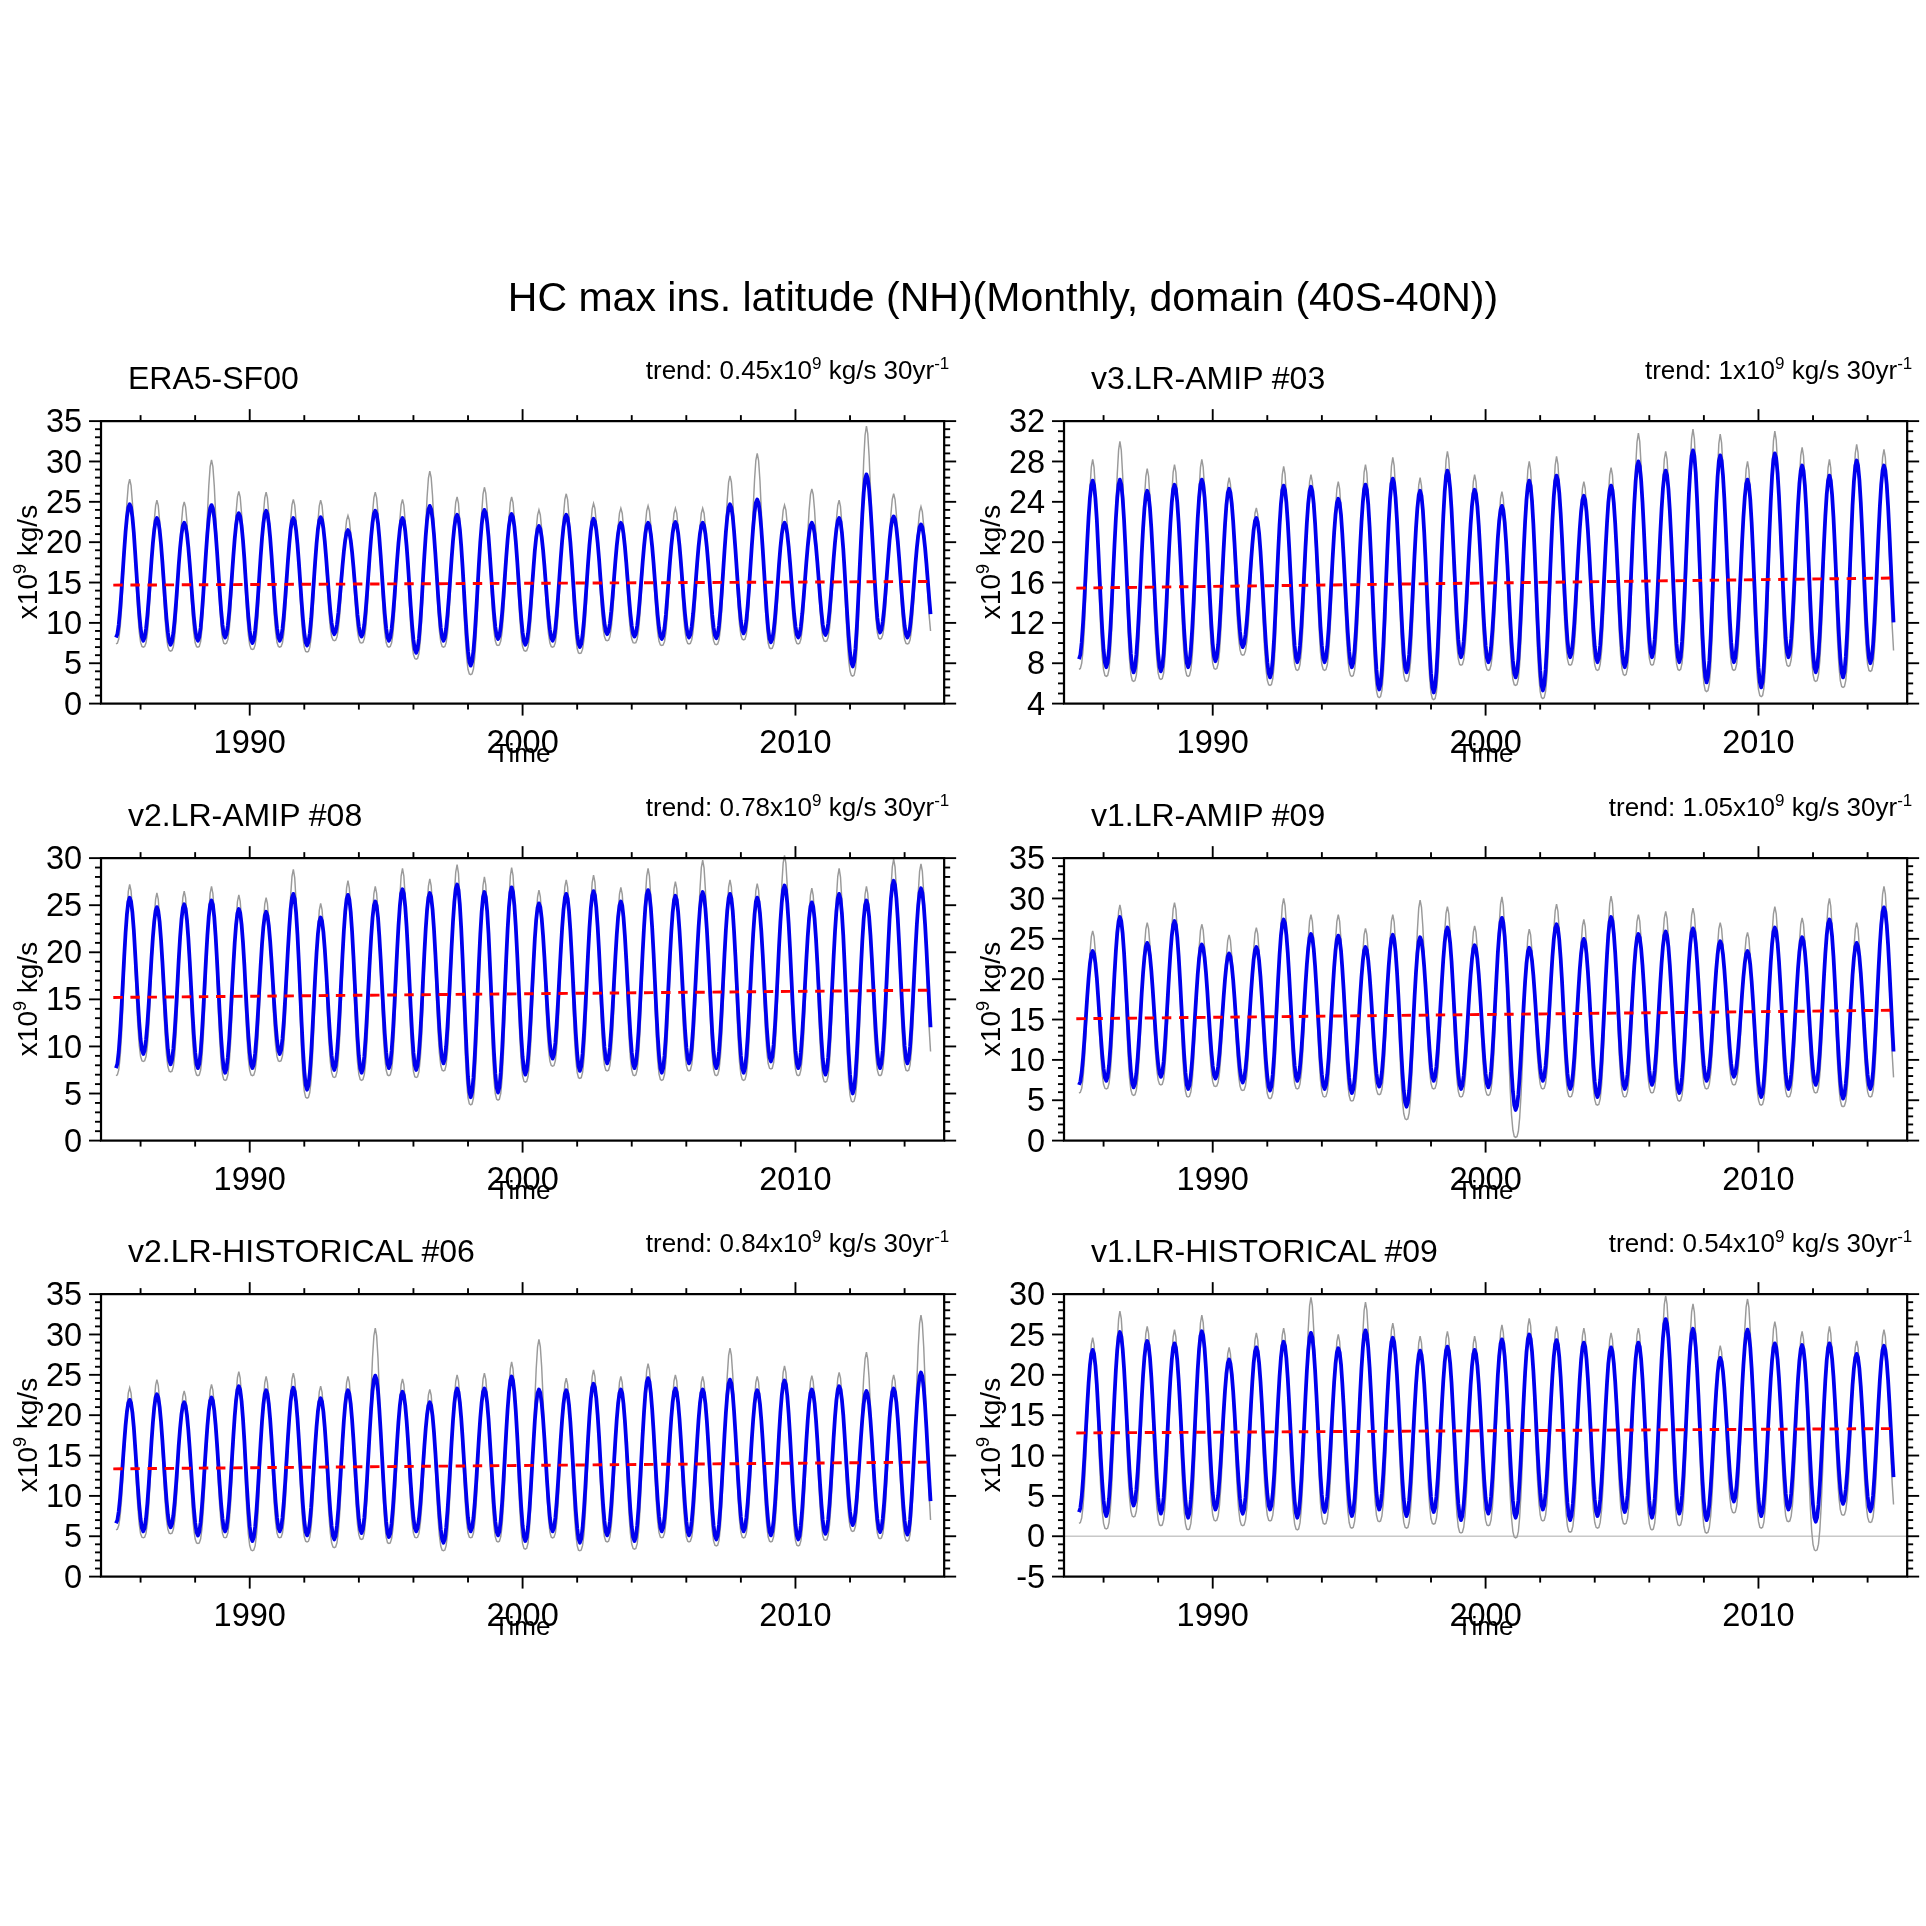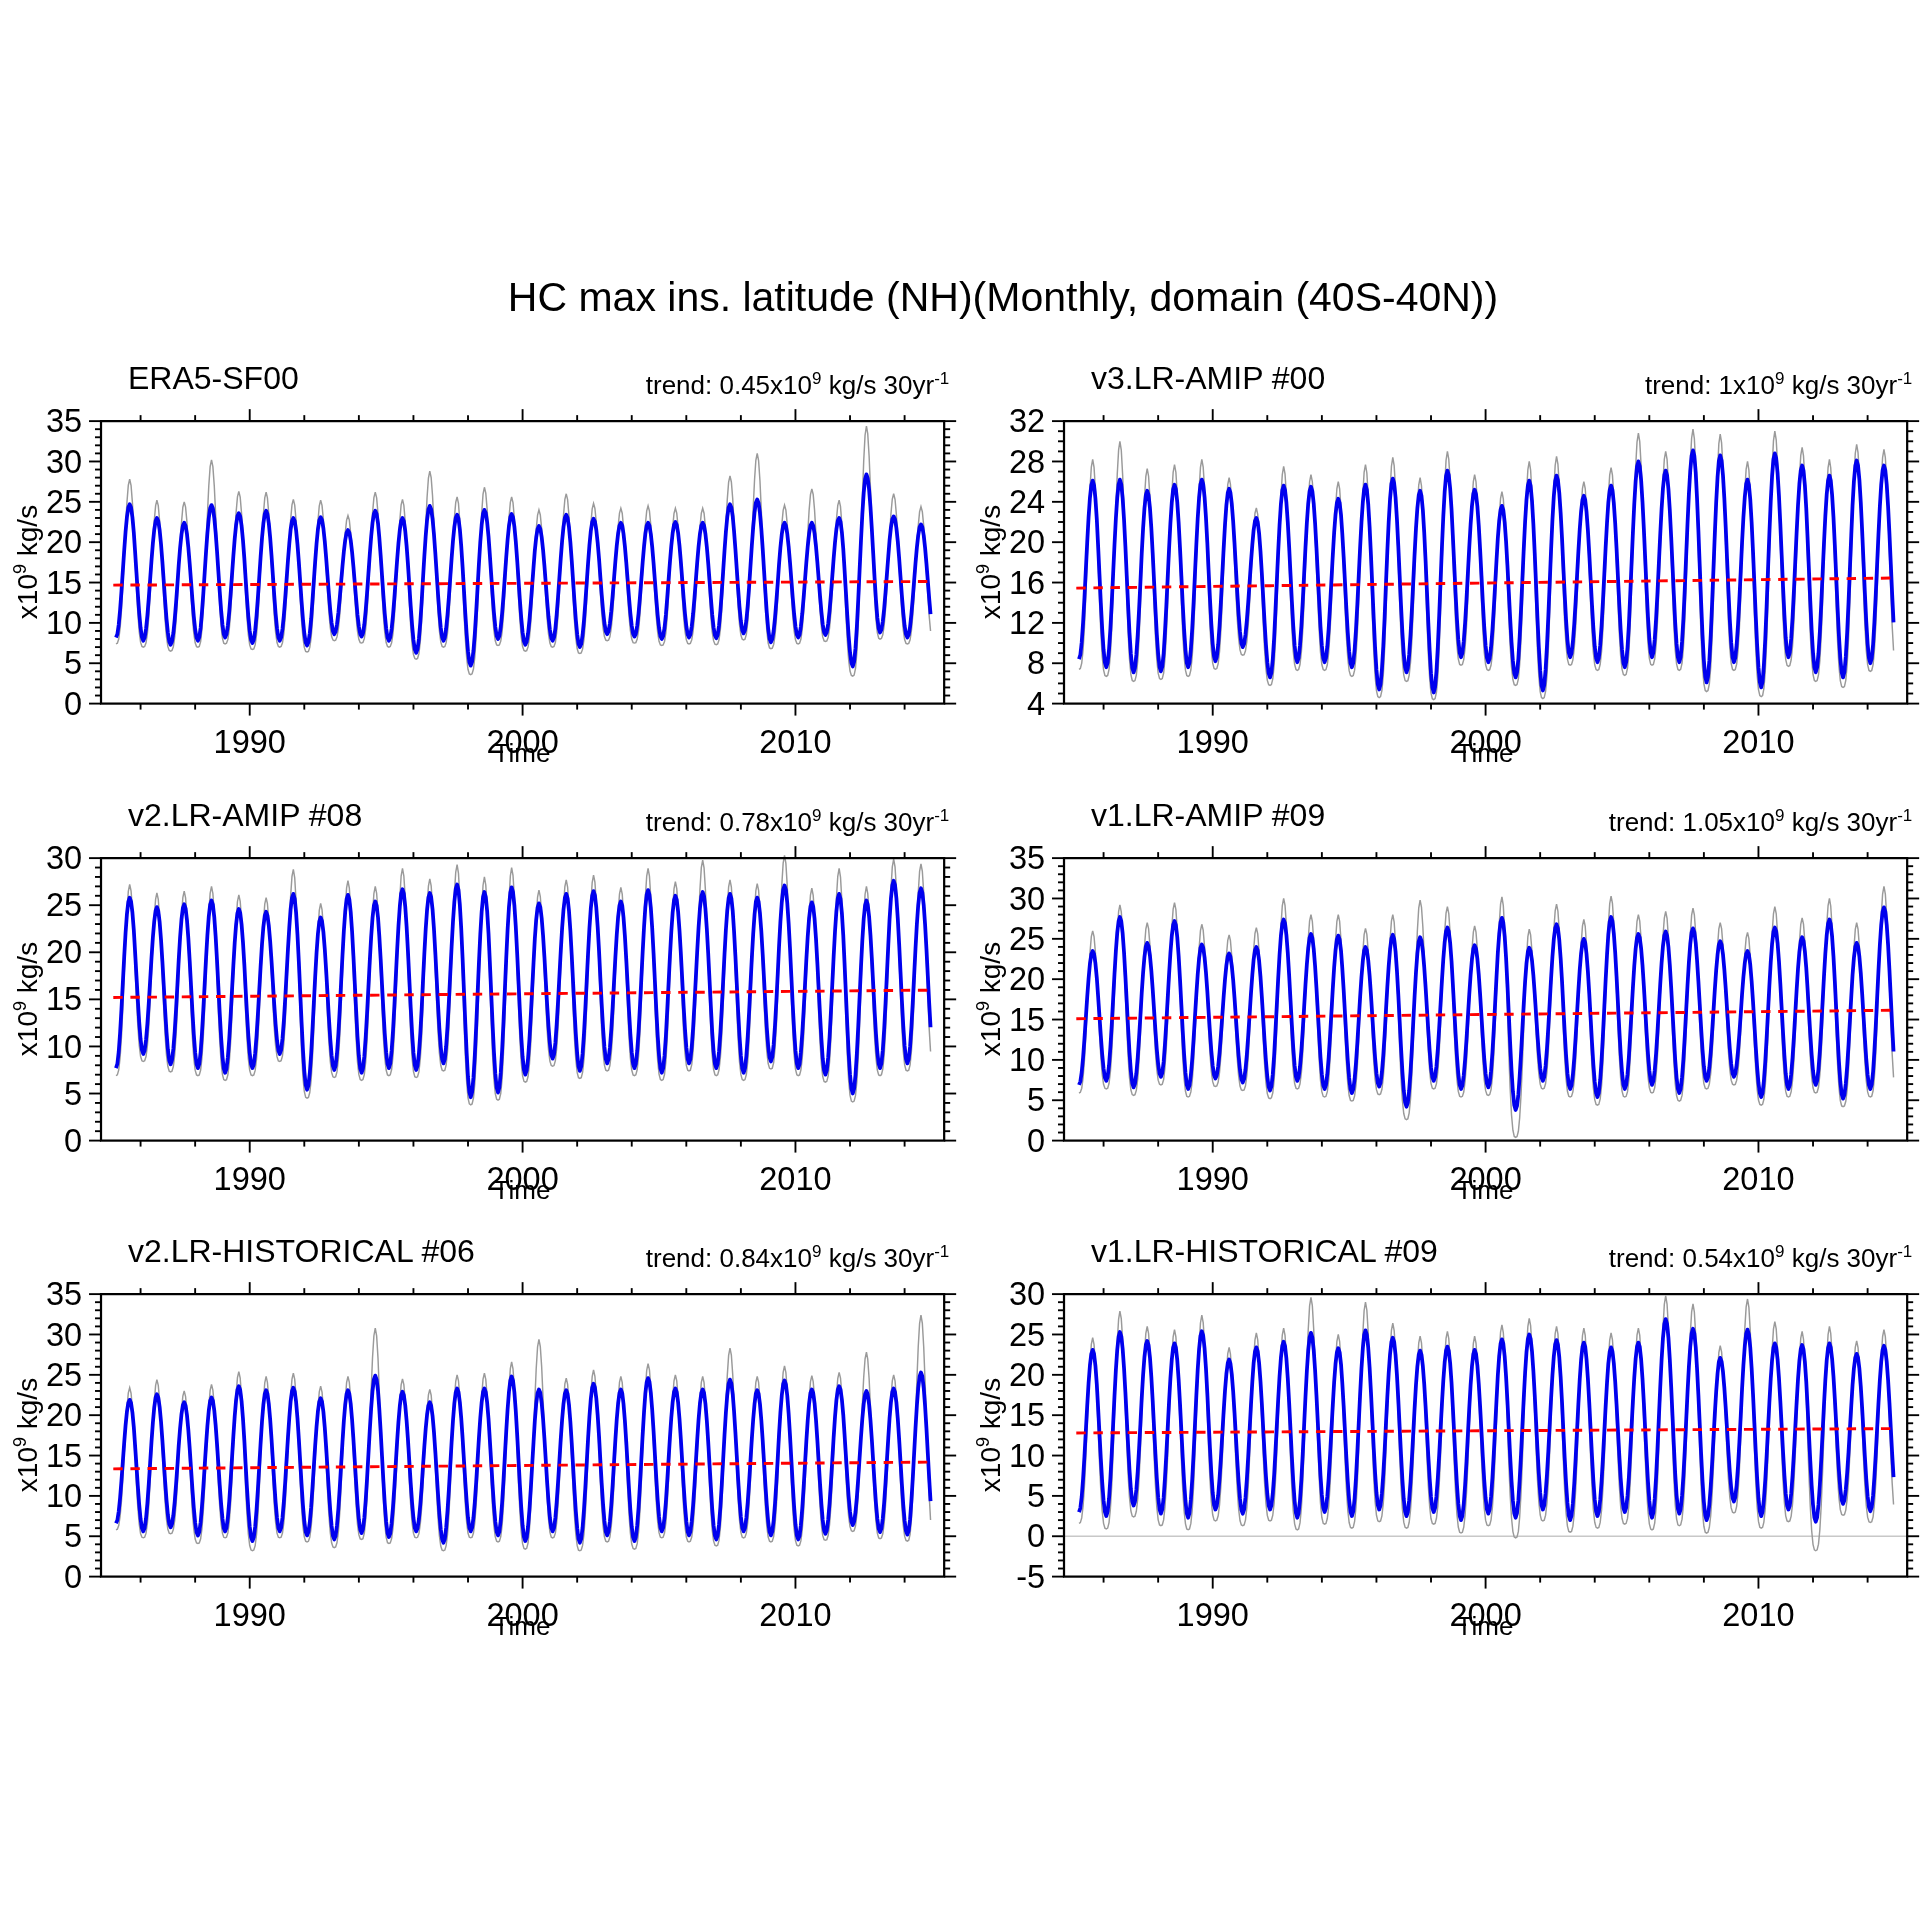--- a/index.html
+++ b/index.html
@@ -2,21 +2,21 @@
 <html style="font-size:13.7px"><head>
 <meta charset="utf-8">
 <style>
   html,body{margin:0;padding:0;}
   body{width:1926px;height:1926px;background:#ffffff;position:relative;
        font-family:"Liberation Sans",sans-serif;color:#000;}
   .main-title{position:absolute;top:274px;left:0;width:1926px;text-align:center;
               font-size:41px;letter-spacing:0px;padding-left:40px;}
   .panel{position:absolute;width:963px;height:441px;}
   .panel-title{position:absolute;left:128px;top:3.4px;font-size:32px;margin-top:13px;}
-  .trend-label{position:absolute;right:13.7px;top:25px;font-size:26px;text-align:center;}
+  .trend-label{position:absolute;right:13.7px;top:10px;font-size:26px;text-align:center;}
   .trend-label sup{font-size:17px;}
   .ylab{position:absolute;left:27px;top:218px;white-space:nowrap;font-size:28px;
         transform:translate(-50%,-50%) rotate(-90deg);}
   .ylab sup{font-size:18px;}
   .xlab{position:absolute;left:522px;top:394px;transform:translateX(-50%);font-size:26px;}
   svg.plot{position:absolute;left:0;top:0;}
 </style>
 </head>
 <body>
 
@@ -247,21 +247,21 @@
       <line x1="610.5" y1="90" x2="610.5" y2="76" stroke="#000000" stroke-width="2.2"></line>
       <text x="610.5" y="478" text-anchor="middle" font-size="38" font-family="Liberation Sans, sans-serif" fill="#000000">2000</text>
       <line x1="929.2702265372159" y1="420" x2="929.2702265372159" y2="434" stroke="#000000" stroke-width="2.2"></line>
       <line x1="929.2702265372159" y1="90" x2="929.2702265372159" y2="76" stroke="#000000" stroke-width="2.2"></line>
       <text x="929.2702265372159" y="478" text-anchor="middle" font-size="38" font-family="Liberation Sans, sans-serif" fill="#000000">2010</text>
       <path d="M135.5 379.9L137.1 379L138.7 372.7L140.3 357L141.9 330.1L143.5 293.3L145.1 250.1L146.7 206.5L148.3 169L149.9 143.7L151.5 134.8L153.1 144L154.7 170.2L156.3 208.9L157.8 254L159.4 298.6L161 336.7L162.6 364.5L164.2 380.7L165.8 387.2L167.4 388.2L169 387.1L170.6 380.1L172.2 362.5L173.8 332.4L175.4 291.1L177 242.8L178.6 193.9L180.2 152L181.8 123.6L183.3 113.6L184.9 123.8L186.5 152.8L188.1 195.7L189.7 245.5L191.3 294.9L192.9 337.1L194.5 367.8L196.1 385.8L197.7 393L199.3 394.1L200.9 393.1L202.5 386.7L204.1 370.8L205.7 343.6L207.3 306.2L208.8 262.4L210.4 218.2L212 180.1L213.6 154.5L215.2 145.4L216.8 154.4L218.4 179.8L220 217.5L221.6 261.3L223.2 304.6L224.8 341.7L226.4 368.7L228 384.4L229.6 390.8L231.2 391.7L232.8 390.8L234.4 384.3L235.9 368.2L237.5 340.7L239.1 303L240.7 258.8L242.3 214.1L243.9 175.8L245.5 149.8L247.1 140.7L248.7 149.7L250.3 175.3L251.9 213.1L253.5 257.1L255.1 300.7L256.7 337.9L258.3 365L259.9 380.9L261.4 387.2L263 388.2L264.6 387.2L266.2 380.7L267.8 364.5L269.4 336.7L271 298.6L272.6 254L274.2 208.9L275.8 170.2L277.4 144L279 134.8L280.6 143.7L282.2 169L283.8 206.5L285.4 250.1L286.9 293.3L288.5 330.1L290.1 357L291.7 372.7L293.3 379L294.9 379.9L296.5 379.1L298.1 373.3L299.7 359L301.3 334.5L302.9 300.8L304.5 261.4L306.1 221.5L307.7 187.3L309.3 164.2L310.9 156L312.4 163.6L314 185L315.6 216.7L317.2 253.6L318.8 290.1L320.4 321.3L322 344L323.6 357.3L325.2 362.6L326.8 363.4L328.4 362.8L330 358.4L331.6 347.3L333.2 328.5L334.8 302.6L336.4 272.3L338 241.7L339.5 215.4L341.1 197.6L342.7 191.4L344.3 198.9L345.9 220.3L347.5 252.1L349.1 289L350.7 325.4L352.3 356.7L353.9 379.4L355.5 392.7L357.1 398L358.7 398.8L360.3 397.8L361.9 391.2L363.5 374.9L365 346.8L366.6 308.4L368.2 263.4L369.8 217.9L371.4 178.8L373 152.4L374.6 143L376.2 151.7L377.8 176.3L379.4 212.7L381 255L382.6 296.9L384.2 332.8L385.8 358.8L387.4 374.1L389 380.2L390.5 381.1L392.1 380.2L393.7 374.4L395.3 359.7L396.9 334.7L398.5 300.3L400.1 260L401.7 219.4L403.3 184.4L404.9 160.8L406.5 152.5L408.1 160.8L409.7 184.4L411.3 219.4L412.9 260L414.5 300.3L416.1 334.7L417.6 359.7L419.2 374.4L420.8 380.2L422.4 381.1L424 380.3L425.6 374.6L427.2 360.5L428.8 336.4L430.4 303.2L432 264.4L433.6 225.2L435.2 191.5L436.8 168.8L438.4 160.7L440 169L441.6 192.5L443.1 227.3L444.7 267.7L446.3 307.8L447.9 342L449.5 366.9L451.1 381.5L452.7 387.3L454.3 388.2L455.9 387.2L457.5 380.9L459.1 365L460.7 337.9L462.3 300.7L463.9 257.1L465.5 213.1L467.1 175.3L468.6 149.7L470.2 140.7L471.8 150.6L473.4 178.7L475 220.3L476.6 268.8L478.2 316.7L479.8 357.6L481.4 387.5L483 404.9L484.6 411.9L486.2 412.9L487.8 411.9L489.4 404.7L491 386.7L492.6 356L494.1 313.8L495.7 264.4L497.3 214.5L498.9 171.6L500.5 142.7L502.1 132.4L503.7 142L505.3 169L506.9 209L508.5 255.5L510.1 301.6L511.7 340.9L513.3 369.6L514.9 386.4L516.5 393.1L518.1 394.1L519.7 393.2L521.2 387L522.8 371.8L524.4 345.7L526 309.9L527.6 268L529.2 225.7L530.8 189.3L532.4 164.7L534 156L535.6 165.5L537.2 192.2L538.8 231.9L540.4 278L542 323.6L543.6 362.6L545.2 391L546.7 407.6L548.3 414.3L549.9 415.3L551.5 414.2L553.1 406.7L554.7 388.2L556.3 356.4L557.9 312.8L559.5 261.8L561.1 210.2L562.7 165.9L564.3 135.9L565.9 125.4L567.5 134.5L569.1 160.3L570.7 198.5L572.2 242.9L573.8 286.9L575.4 324.5L577 351.8L578.6 367.8L580.2 374.3L581.8 375.2L583.4 374.4L585 368.6L586.6 354.4L588.2 330L589.8 296.5L591.4 257.3L593 217.6L594.6 183.6L596.2 160.6L597.7 152.5L599.3 160.8L600.9 184.4L602.5 219.4L604.1 260L605.7 300.3L607.3 334.7L608.9 359.7L610.5 374.4L612.1 380.2L613.7 381.1L615.3 380.3L616.9 375L618.5 361.6L620.1 338.7L621.7 307.4L623.3 270.6L624.8 233.5L626.4 201.7L628 180.1L629.6 172.5L631.2 180.8L632.8 204.1L634.4 238.7L636 279L637.6 318.8L639.2 352.8L640.8 377.6L642.4 392.1L644 397.9L645.6 398.8L647.2 397.8L648.8 391.1L650.3 374.3L651.9 345.7L653.5 306.3L655.1 260.2L656.7 213.7L658.3 173.7L659.9 146.7L661.5 137.1L663.1 147.2L664.7 175.9L666.3 218.2L667.9 267.5L669.5 316.2L671.1 357.9L672.7 388.2L674.3 405.9L675.8 413L677.4 414.1L679 413L680.6 405.8L682.2 387.6L683.8 356.7L685.4 314.1L687 264.3L688.6 214L690.2 170.8L691.8 141.6L693.4 131.3L695 140.2L696.6 165.3L698.2 202.6L699.8 246L701.3 289L702.9 325.7L704.5 352.4L706.1 368L707.7 374.3L709.3 375.2L710.9 374.4L712.5 368.9L714.1 355.1L715.7 331.7L717.3 299.4L718.9 261.6L720.5 223.5L722.1 190.7L723.7 168.5L725.3 160.7L726.9 168.8L728.4 191.5L730 225.2L731.6 264.4L733.2 303.2L734.8 336.4L736.4 360.5L738 374.6L739.6 380.3L741.2 381.1L742.8 380.2L744.4 374.1L746 358.9L747.6 333L749.2 297.4L750.8 255.7L752.4 213.5L753.9 177.3L755.5 152.9L757.1 144.2L758.7 153.1L760.3 178.1L761.9 215.3L763.5 258.4L765.1 301.2L766.7 337.7L768.3 364.3L769.9 379.8L771.5 386.1L773.1 387L774.7 385.9L776.3 378.7L777.9 360.5L779.4 329.6L781 287L782.6 237.2L784.2 186.9L785.8 143.7L787.4 114.5L789 104.1L790.6 114L792.2 142L793.8 183.5L795.4 231.7L797 279.4L798.6 320.2L800.2 349.8L801.8 367.2L803.4 374.2L804.9 375.2L806.5 374.3L808.1 367.8L809.7 351.8L811.3 324.5L812.9 286.9L814.5 242.9L816.1 198.5L817.7 160.3L819.3 134.5L820.9 125.4L822.5 134.7L824.1 161.1L825.7 200.2L827.3 245.7L828.9 290.7L830.5 329.2L832 357.2L833.6 373.6L835.2 380.1L836.8 381.1L838.4 380L840 372.8L841.6 354.8L843.2 323.9L844.8 281.5L846.4 232L848 181.9L849.6 138.8L851.2 109.7L852.8 99.4L854.4 110.6L856 142.3L857.5 189.1L859.1 243.6L860.7 297.5L862.3 343.6L863.9 377.2L865.5 396.8L867.1 404.7L868.7 405.9L870.3 404.7L871.9 397L873.5 377.7L875.1 344.8L876.7 299.6L878.3 246.7L879.9 193.3L881.5 147.3L883 116.3L884.6 105.3L886.2 115.4L887.8 143.9L889.4 186L891 235.1L892.6 283.6L894.2 325.1L895.8 355.3L897.4 373L899 380.1L900.6 381.1L902.2 380.2L903.8 373.9L905.4 358.3L907 331.6L908.6 294.9L910.1 251.9L911.7 208.5L913.3 171.2L914.9 146L916.5 137.1L918.1 147.2L919.7 175.5L921.3 217.5L922.9 266.3L924.5 314.7L926.1 356L927.7 386.1L929.3 403.6L930.9 410.7L932.5 411.8L934.1 410.6L935.6 402.6L937.2 382.7L938.8 348.8L940.4 302.2L942 247.6L943.6 192.5L945.2 145.1L946.8 113.1L948.4 101.8L950 111.8L951.6 140.2L953.2 182.1L954.8 231L956.4 279.3L958 320.6L959.6 350.7L961.1 368.3L962.7 375.3L964.3 376.4L965.9 375.4L967.5 368.8L969.1 352.5L970.7 324.5L972.3 286L973.9 241L975.5 195.5L977.1 156.4L978.7 130L980.3 120.6L981.9 130.6L983.5 158.9L985.1 200.7L986.6 249.3L988.2 297.4L989.8 338.5L991.4 368.5L993 386L994.6 393L996.2 394.1L997.8 393.1L999.4 386.4L1001 369.8L1002.6 341.4L1004.2 302.4L1005.8 256.8L1007.4 210.7L1009 171L1010.6 144.2L1012.2 134.8L1013.7 144.5L1015.3 172L1016.9 212.7L1018.5 260.1L1020.1 307L1021.7 347.1L1023.3 376.2L1024.9 393.3L1026.5 400.1L1028.1 401.1L1029.7 400.1L1031.3 392.8L1032.9 374.6L1034.5 343.5L1036.1 300.7L1037.7 250.7L1039.2 200.2L1040.8 156.8L1042.4 127.5L1044 117.1L1045.6 126.8L1047.2 154.2L1048.8 194.7L1050.4 241.9L1052 288.5L1053.6 328.4L1055.2 357.5L1056.8 374.5L1058.4 381.3L1060 382.3L1061.6 381.3L1063.2 374.6L1064.7 358L1066.3 329.6L1067.9 290.6L1069.5 245L1071.1 198.9L1072.7 159.2L1074.3 132.5L1075.9 123L1077.5 132.5L1079.1 159.2L1080.7 198.9L1082.3 245L1083.9 290.6L1085.5 329.6L1087.1 358" fill="none" stroke="#9a9a9a" stroke-width="1.7"></path>
       <path d="M135.5 368.1L137.1 363L138.7 348.2L140.3 325.1L141.9 296.1L143.5 263.8L145.1 231.6L146.7 202.5L148.3 179.5L149.9 164.6L151.5 159.5L153.1 164.9L154.7 180.4L156.3 204.5L157.8 234.9L159.4 268.6L161 302.2L162.6 332.6L164.2 356.8L165.8 372.2L167.4 377.6L169 372.2L170.6 356.6L172.2 332.4L173.8 301.8L175.4 268L177 234.1L178.6 203.5L180.2 179.3L181.8 163.7L183.3 158.4L184.9 163.9L186.5 179.9L188.1 204.8L189.7 236.1L191.3 270.9L192.9 305.7L194.5 337.1L196.1 362L197.7 378L199.3 383.5L200.9 378.3L202.5 363.2L204.1 339.7L205.7 310.2L207.3 277.4L208.8 244.6L210.4 215L212 191.6L213.6 176.5L215.2 171.3L216.8 176.5L218.4 191.5L220 214.8L221.6 244.2L223.2 276.8L224.8 309.4L226.4 338.8L228 362.1L229.6 377.1L231.2 382.3L232.8 377L234.4 361.5L235.9 337.3L237.5 307L239.1 273.3L240.7 239.6L242.3 209.2L243.9 185.1L245.5 169.6L247.1 164.3L248.7 169.5L250.3 184.6L251.9 208.2L253.5 238L255.1 270.9L256.7 303.9L258.3 333.6L259.9 357.2L261.4 372.4L263 377.6L264.6 372.2L266.2 356.6L267.8 332.4L269.4 301.8L271 268L272.6 234.1L274.2 203.5L275.8 179.3L277.4 163.7L279 158.4L280.6 163.5L282.2 178.6L283.8 202.1L285.4 231.7L286.9 264.4L288.5 297.2L290.1 326.8L291.7 350.2L293.3 365.3L294.9 370.5L296.5 365.6L298.1 351.3L299.7 329L301.3 300.9L302.9 269.7L304.5 238.6L306.1 210.5L307.7 188.2L309.3 173.9L310.9 169L312.4 173.5L314 186.6L315.6 207.1L317.2 232.9L318.8 261.5L320.4 290.1L322 315.9L323.6 336.3L325.2 349.5L326.8 354L328.4 350.3L330 339.6L331.6 322.9L333.2 301.9L334.8 278.6L336.4 255.3L338 234.2L339.5 217.5L341.1 206.8L342.7 203.1L344.3 207.7L345.9 220.9L347.5 241.5L349.1 267.5L350.7 296.3L352.3 325L353.9 351L355.5 371.6L357.1 384.8L358.7 389.4L360.3 383.9L361.9 368L363.5 343.2L365 312L366.6 277.4L368.2 242.8L369.8 211.6L371.4 186.8L373 170.9L374.6 165.4L376.2 170.5L377.8 185.1L379.4 207.9L381 236.7L382.6 268.6L384.2 300.4L385.8 329.2L387.4 352L389 366.6L390.5 371.7L392.1 366.7L393.7 352.1L395.3 329.4L396.9 300.8L398.5 269.1L400.1 237.5L401.7 208.9L403.3 186.2L404.9 171.6L406.5 166.6L408.1 171.6L409.7 186.2L411.3 208.9L412.9 237.5L414.5 269.1L416.1 300.8L417.6 329.4L419.2 352.1L420.8 366.7L422.4 371.7L424 367L425.6 353.4L427.2 332.3L428.8 305.7L430.4 276.2L432 246.7L433.6 220.1L435.2 199L436.8 185.4L438.4 180.7L440 185.6L441.6 199.5L443.1 221.3L444.7 248.8L446.3 279.2L447.9 309.6L449.5 337L451.1 358.8L452.7 372.8L454.3 377.6L455.9 372.4L457.5 357.2L459.1 333.6L460.7 303.9L462.3 270.9L463.9 238L465.5 208.2L467.1 184.6L468.6 169.5L470.2 164.2L471.8 170.1L473.4 187.1L475 213.6L476.6 246.9L478.2 283.9L479.8 320.8L481.4 354.2L483 380.7L484.6 397.6L486.2 403.5L487.8 397.5L489.4 380L491 352.7L492.6 318.4L494.1 280.3L495.7 242.3L497.3 207.9L498.9 180.7L500.5 163.2L502.1 157.2L503.7 162.7L505.3 178.8L506.9 203.8L508.5 235.4L510.1 270.3L511.7 305.3L513.3 336.8L514.9 361.9L516.5 377.9L518.1 383.5L519.7 378.3L521.2 363.2L522.8 339.7L524.4 310.2L526 277.4L527.6 244.6L529.2 215L530.8 191.6L532.4 176.5L534 171.3L535.6 177.1L537.2 193.8L538.8 219.9L540.4 252.8L542 289.2L543.6 325.6L545.2 358.5L546.7 384.5L548.3 401.3L549.9 407L551.5 400.7L553.1 382.3L554.7 353.6L556.3 317.5L557.9 277.4L559.5 237.3L561.1 201.2L562.7 172.5L564.3 154.1L565.9 147.8L567.5 153.1L569.1 168.6L570.7 192.7L572.2 223.1L573.8 256.8L575.4 290.5L577 320.8L578.6 345L580.2 360.5L581.8 365.8L583.4 361L585 347.1L586.6 325.5L588.2 298.2L589.8 268L591.4 237.7L593 210.5L594.6 188.8L596.2 174.9L597.7 170.1L599.3 175.1L600.9 189.4L602.5 211.7L604.1 239.8L605.7 270.9L607.3 302L608.9 330.1L610.5 352.4L612.1 366.7L613.7 371.7L615.3 367.2L616.9 354.2L618.5 334L620.1 308.6L621.7 280.3L623.3 252.1L624.8 226.7L626.4 206.4L628 193.5L629.6 189L631.2 193.9L632.8 208.1L634.4 230.3L636 258.2L637.6 289.2L639.2 320.1L640.8 348.1L642.4 370.2L644 384.5L645.6 389.4L647.2 383.7L648.8 367.4L650.3 342L651.9 310L653.5 274.4L655.1 238.9L656.7 206.9L658.3 181.5L659.9 165.2L661.5 159.5L663.1 165.5L664.7 182.9L666.3 210.1L667.9 244.2L669.5 282.1L671.1 320L672.7 354.2L674.3 381.3L675.8 398.7L677.4 404.7L679 398.5L680.6 380.7L682.2 352.9L683.8 317.9L685.4 279.2L687 240.4L688.6 205.4L690.2 177.6L691.8 159.8L693.4 153.6L695 158.8L696.6 173.9L698.2 197.4L699.8 226.9L701.3 259.7L702.9 292.5L704.5 322.1L706.1 345.5L707.7 360.6L709.3 365.8L710.9 361.2L712.5 347.8L714.1 326.9L715.7 300.6L717.3 271.5L718.9 242.4L720.5 216.1L722.1 195.2L723.7 181.8L725.3 177.2L726.9 182L728.4 195.8L730 217.3L731.6 244.4L733.2 274.4L734.8 304.5L736.4 331.6L738 353.1L739.6 366.9L741.2 371.7L742.8 366.6L744.4 352L746 329.2L747.6 300.4L749.2 268.6L750.8 236.7L752.4 207.9L753.9 185.1L755.5 170.5L757.1 165.4L758.7 170.6L760.3 185.7L761.9 209.2L763.5 238.7L765.1 271.5L766.7 304.3L768.3 333.8L769.9 357.3L771.5 372.4L773.1 377.6L774.7 371.7L776.3 354.6L777.9 328L779.4 294.5L781 257.4L782.6 220.2L784.2 186.7L785.8 160.1L787.4 143L789 137.1L790.6 142.7L792.2 159L793.8 184.3L795.4 216.1L797 251.5L798.6 286.8L800.2 318.7L801.8 344L803.4 360.2L804.9 365.8L806.5 360.5L808.1 345L809.7 320.8L811.3 290.5L812.9 256.8L814.5 223.1L816.1 192.7L817.7 168.6L819.3 153.1L820.9 147.8L822.5 153.2L824.1 169.1L825.7 193.9L827.3 225.1L828.9 259.7L830.5 294.3L832 325.5L833.6 350.3L835.2 366.2L836.8 371.7L838.4 365.6L840 348L841.6 320.7L843.2 286.2L844.8 247.9L846.4 209.7L848 175.2L849.6 147.8L851.2 130.2L852.8 124.2L854.4 130.8L856 150.1L857.5 180L859.1 217.8L860.7 259.7L862.3 301.6L863.9 339.4L865.5 369.4L867.1 388.6L868.7 395.3L870.3 388.8L871.9 369.9L873.5 340.6L875.1 303.6L876.7 262.7L878.3 221.7L879.9 184.7L881.5 155.4L883 136.6L884.6 130.1L886.2 136L887.8 153.1L889.4 179.9L891 213.5L892.6 250.9L894.2 288.2L895.8 321.9L897.4 348.6L899 365.8L900.6 371.7L902.2 366.5L903.8 351.3L905.4 327.7L907 298L908.6 265L910.1 232.1L911.7 202.3L913.3 178.7L914.9 163.6L916.5 158.4L918.1 164.3L919.7 181.5L921.3 208.4L922.9 242.2L924.5 279.8L926.1 317.3L927.7 351.1L929.3 378L930.9 395.2L932.5 401.1L934.1 394.5L935.6 375L937.2 344.8L938.8 306.7L940.4 264.4L942 222.2L943.6 184.1L945.2 153.8L946.8 134.4L948.4 127.7L950 133.5L951.6 150.4L953.2 176.8L954.8 210L956.4 246.7L958 283.5L959.6 316.7L961.1 343.1L962.7 360L964.3 365.8L965.9 360.3L967.5 344.4L969.1 319.6L970.7 288.4L972.3 253.8L973.9 219.2L975.5 188L977.1 163.2L978.7 147.3L980.3 141.9L981.9 147.8L983.5 164.9L985.1 191.7L986.6 225.3L988.2 262.7L989.8 300L991.4 333.7L993 360.4L994.6 377.6L996.2 383.5L997.8 377.8L999.4 361.5L1001 336.1L1002.6 304.1L1004.2 268.6L1005.8 233L1007.4 201L1009 175.6L1010.6 159.3L1012.2 153.6L1013.7 159.4L1015.3 176.2L1016.9 202.2L1018.5 235.1L1020.1 271.5L1021.7 307.9L1023.3 340.8L1024.9 366.8L1026.5 383.6L1028.1 389.4L1029.7 383.2L1031.3 365.2L1032.9 337.1L1034.5 301.8L1036.1 262.7L1037.7 223.5L1039.2 188.2L1040.8 160.2L1042.4 142.2L1044 136L1045.6 141.8L1047.2 158.6L1048.8 184.8L1050.4 217.8L1052 254.4L1053.6 291L1055.2 324L1056.8 350.2L1058.4 367.1L1060 372.9L1061.6 367.2L1063.2 350.8L1064.7 325.2L1066.3 293L1067.9 257.4L1069.5 221.7L1071.1 189.5L1072.7 163.9L1074.3 147.5L1075.9 141.9L1077.5 147.5L1079.1 163.9L1080.7 189.5L1082.3 221.7L1083.9 257.4L1085.5 293L1087.1 325.2" fill="none" stroke="#0000ee" stroke-width="4.4" stroke-linejoin="round"></path>
       <line x1="132.34466019417616" y1="285.05357142857144" x2="1088.6553398058238" y2="273.2678571428571" stroke="#ff0000" stroke-width="3.4" stroke-dasharray="11 9"></line>
       <rect x="118" y="90" width="985" height="330" fill="none" stroke="#000000" stroke-width="2.6"></rect>
     </svg>
-  <div class="panel-title">v3.LR-AMIP  #00</div>
+  <div class="panel-title">v3.LR-AMIP  #03</div>
   <div class="trend-label"><span>trend: 1x10</span><sup>9</sup><span> kg/s 30yr</span><sup>-1</sup></div>
   <div class="ylab"><span>x10</span><sup>9</sup><span> kg/s</span></div>
   <div class="xlab">Time</div>
 </div>
 
 <div class="panel" style="left:0px;top:781px;">
   <svg class="plot" width="963" height="441" viewBox="0 0 1125 515">
       <line x1="118" y1="420" x2="104" y2="420" stroke="#000000" stroke-width="2.2"></line>
       <line x1="1103" y1="420" x2="1117" y2="420" stroke="#000000" stroke-width="2.2"></line>
       <line x1="118" y1="409" x2="111" y2="409" stroke="#000000" stroke-width="2.2"></line>

